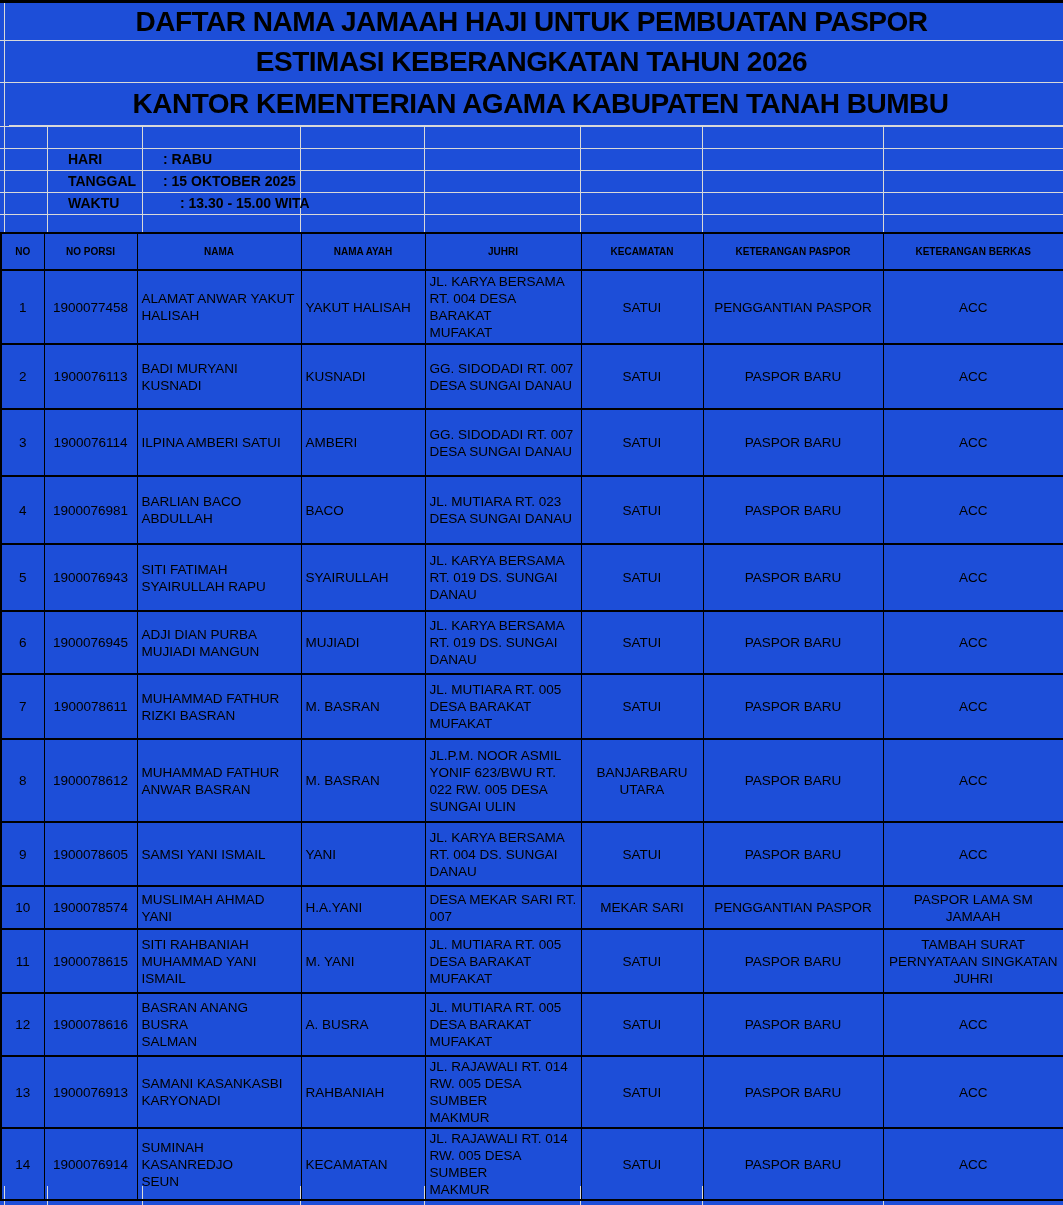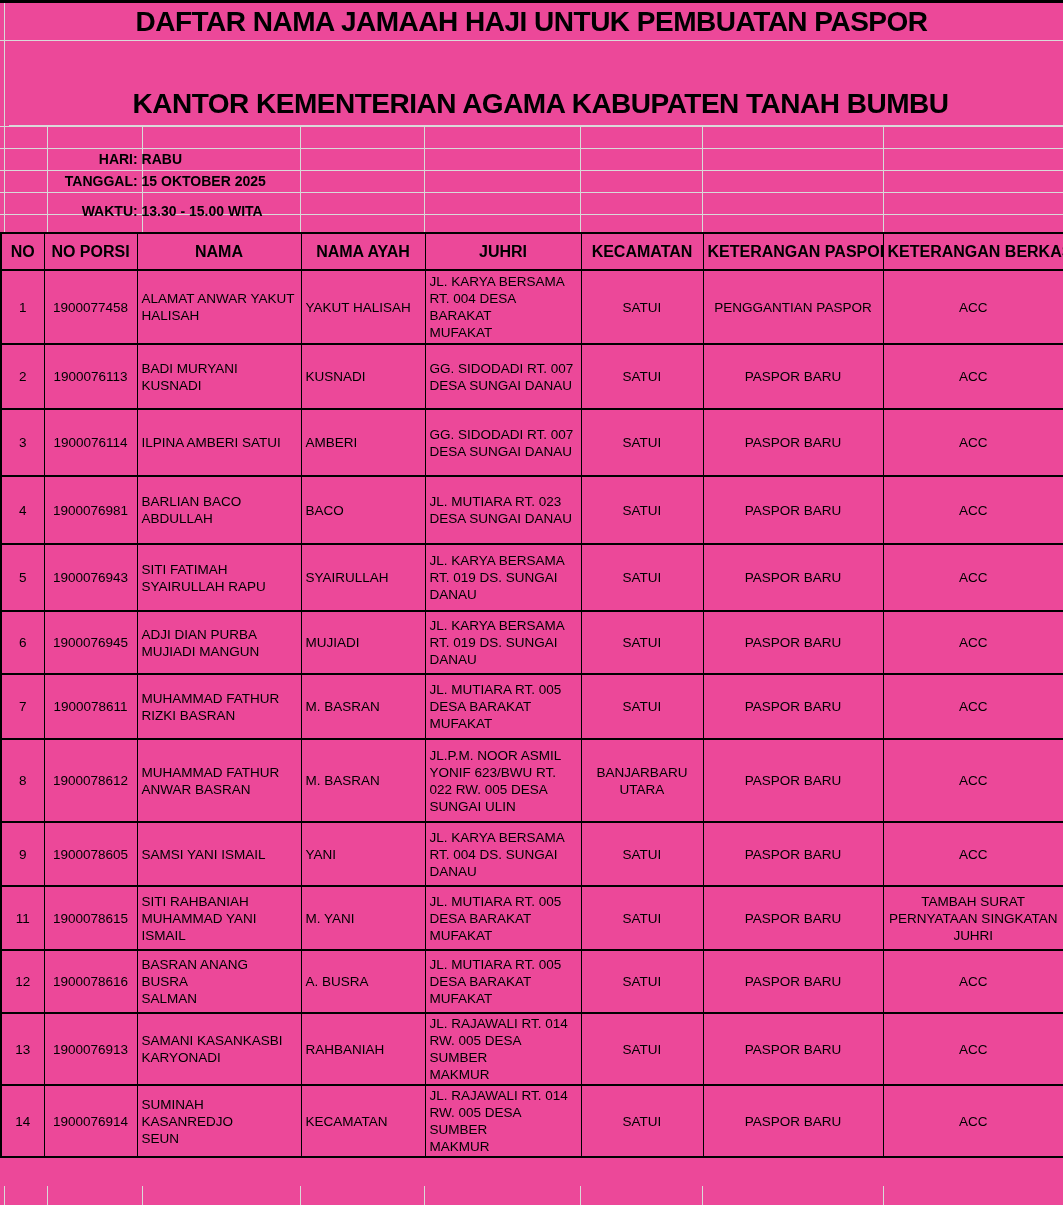--- a/index.html
+++ b/index.html
@@ -1,19 +1,19 @@
 <!DOCTYPE html>
 <html><head>
 <meta charset="utf-8">
 <style>
   html,body { margin:0; padding:0; background:#ffffff; }
   #sheet {
     position:relative;
     width:1063px; height:1205px;
-    background:#ec4899;
+    background:#1d4ed8;
     font-family:"Liberation Sans", sans-serif;
     color:#000000;
     overflow:hidden;
   }
   .topbar {
     position:absolute; left:0; top:0; width:1063px; height:3px;
     background:#000000;
   }
   .title-row {
     position:absolute; left:0; width:1063px;
@@ -22,57 +22,58 @@
     border-bottom:1px solid #d9d9d9;
     box-sizing:border-box;
     white-space:nowrap;
   }
   .gridline { position:absolute; background:#d9d9d9; }
   .info-row {
     position:absolute; left:0; width:1063px; height:22px;
     display:flex; align-items:center;
     font-weight:bold; font-size:14px;
   }
-  .info-label { display:inline-block; margin-left:38px; width:95px;text-align:right; }
+  .info-label { display:inline-block; margin-left:68px; width:95px; }
   .info-value { display:inline-block; }
   table#main-table {
     position:absolute; left:0; top:232px;
     width:1063px;
     border-collapse:collapse; table-layout:fixed;
     border:2px solid #000000;
   }
   #main-table th, #main-table td {
     border-left:1px solid #000000;
     border-right:1px solid #000000;
     border-top:2px solid #000000;
     border-bottom:2px solid #000000;
     padding:1px 4px;
     vertical-align:middle;
     overflow:hidden;
     box-sizing:border-box;
   }
   #main-table th {
-    font-weight:bold; font-size:16px; text-align:center;
+    font-weight:bold; font-size:10px; text-align:center;
     white-space:nowrap;
   }
   #main-table td {
     font-weight:normal; font-size:13.5px; line-height:17px;
     white-space:pre-line;
   }
   #main-table td.al-c { text-align:center; }
   #main-table td.al-l { text-align:left; }
 </style>
 </head>
 <body>
 
 <div id="sheet">
 
   <div class="topbar"></div>
 
   <div class="title-row" style="top:3px; height:38px;">DAFTAR NAMA JAMAAH HAJI UNTUK PEMBUATAN PASPOR</div>
+  <div class="title-row" style="top:41px; height:42px;">ESTIMASI KEBERANGKATAN TAHUN 2026</div>
   <div class="title-row" style="top:83px; height:43px;margin-left:9px;">KANTOR KEMENTERIAN AGAMA KABUPATEN TANAH BUMBU</div>
 
   <div id="grid-layer">
       <div class="gridline" style="left: 0px; top: 126px; width: 1063px; height: 1px; background: rgb(217, 217, 217);"></div>
       <div class="gridline" style="left: 0px; top: 148px; width: 1063px; height: 1px; background: rgb(217, 217, 217);"></div>
       <div class="gridline" style="left: 0px; top: 170px; width: 1063px; height: 1px; background: rgb(217, 217, 217);"></div>
       <div class="gridline" style="left: 0px; top: 192px; width: 1063px; height: 1px; background: rgb(217, 217, 217);"></div>
       <div class="gridline" style="left: 0px; top: 214px; width: 1063px; height: 1px; background: rgb(217, 217, 217);"></div>
       <div class="gridline" style="left: 4px; top: 126px; width: 1px; height: 106px; background: rgb(217, 217, 217);"></div>
       <div class="gridline" style="left: 47px; top: 126px; width: 1px; height: 106px; background: rgb(217, 217, 217);"></div>
@@ -94,21 +95,21 @@
     </div>
 
   <div class="info-row" style="top:148px;">
     <span class="info-label">HARI</span>
     <span class="info-value">: RABU</span>
   </div>
   <div class="info-row" style="top:170px;">
     <span class="info-label">TANGGAL</span>
     <span class="info-value">: 15 OKTOBER 2025</span>
   </div>
-  <div class="info-row" style="top:200px;">
+  <div class="info-row" style="top:192px;gap:17px;">
     <span class="info-label">WAKTU</span>
     <span class="info-value">: 13.30 - 15.00 WITA</span>
   </div>
 
   <table id="main-table">
     <colgroup>
       <col style="width:43px">
         <col style="width:93px">
         <col style="width:164px">
         <col style="width:124px">
@@ -237,20 +238,33 @@
           <td class="al-c">1900078605</td>
           <td class="al-l">SAMSI YANI ISMAIL</td>
           <td class="al-l">YANI</td>
           <td class="al-l">JL. KARYA BERSAMA
 RT. 004 DS. SUNGAI
 DANAU</td>
           <td class="al-c">SATUI</td>
           <td class="al-c">PASPOR BARU</td>
           <td class="al-c">ACC</td>
         </tr>
+        <tr style="height: 43px;">
+          <td class="al-c">10</td>
+          <td class="al-c">1900078574</td>
+          <td class="al-l">MUSLIMAH AHMAD
+YANI</td>
+          <td class="al-l">H.A.YANI</td>
+          <td class="al-l">DESA MEKAR SARI RT.
+007</td>
+          <td class="al-c">MEKAR SARI</td>
+          <td class="al-c">PENGGANTIAN PASPOR</td>
+          <td class="al-c">PASPOR LAMA SM
+JAMAAH</td>
+        </tr>
         <tr style="height: 64px;">
           <td class="al-c">11</td>
           <td class="al-c">1900078615</td>
           <td class="al-l">SITI RAHBANIAH
 MUHAMMAD YANI
 ISMAIL</td>
           <td class="al-l">M. YANI</td>
           <td class="al-l">JL. MUTIARA RT. 005
 DESA BARAKAT
 MUFAKAT</td>

